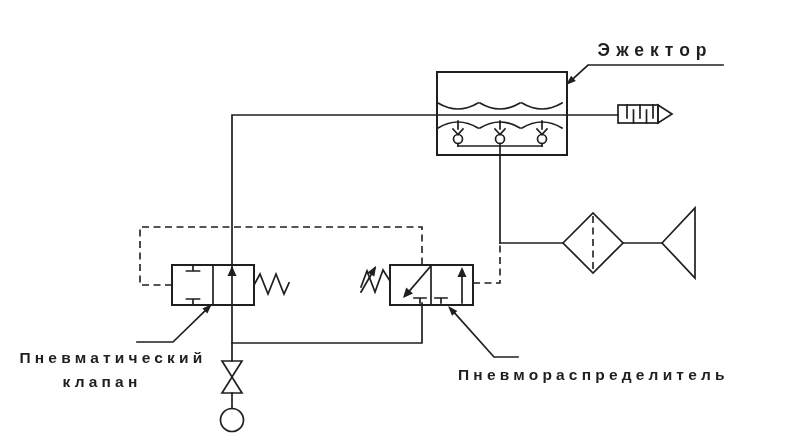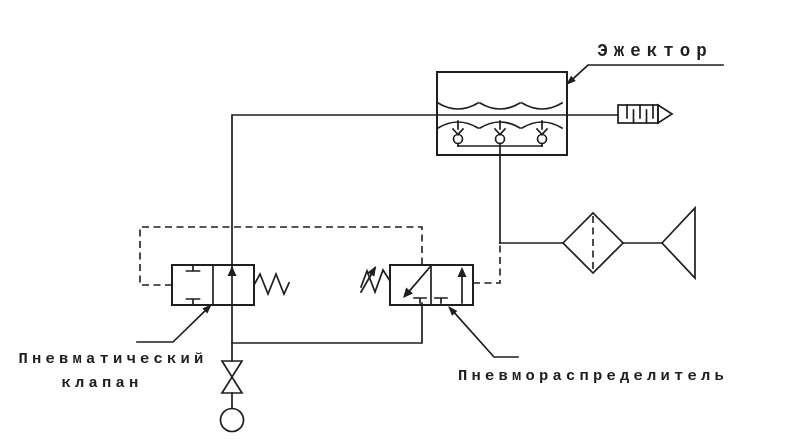--- a/index.html
+++ b/index.html
@@ -1,18 +1,18 @@
 <!DOCTYPE html>
 <html style="--line: #1f1f1f; --bg: #ffffff;"><head>
 <meta charset="utf-8">
 <style>
   :root { --line:#1f1f1f; --bg:#ffffff; }
   html,body { margin:0; padding:0; background:var(--bg); }
   .stage { width:660px; height:448px; position:relative; background:var(--bg);
-           font-family:Liberation Mono, monospace;text-align:right; }
+           font-family:Liberation Sans, sans-serif;text-align:right; }
   svg { display:block; }
   .ln   { stroke:var(--line); stroke-width:1.7; fill:none; stroke-linecap:square; }
   .ln2  { stroke:var(--line); stroke-width:2;   fill:none; }
   .dash { stroke:var(--line); stroke-width:1.6; fill:none; stroke-dasharray:7 4.5; }
   .fillhead { fill:var(--line); stroke:none; }
   .lbl  { fill:var(--line); font-weight:bold; font-size:15.5px; letter-spacing:4.2px; }
   .lbl-big { fill:var(--line); font-weight:bold; font-size:17.5px; letter-spacing:6px; }
 </style>
 </head>
 <body>

